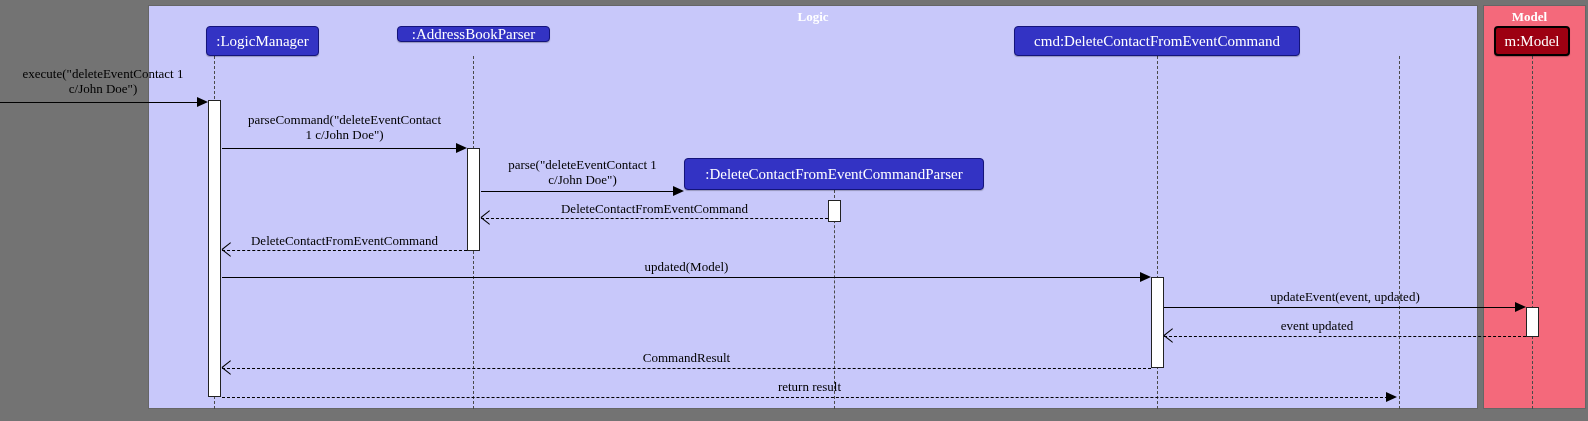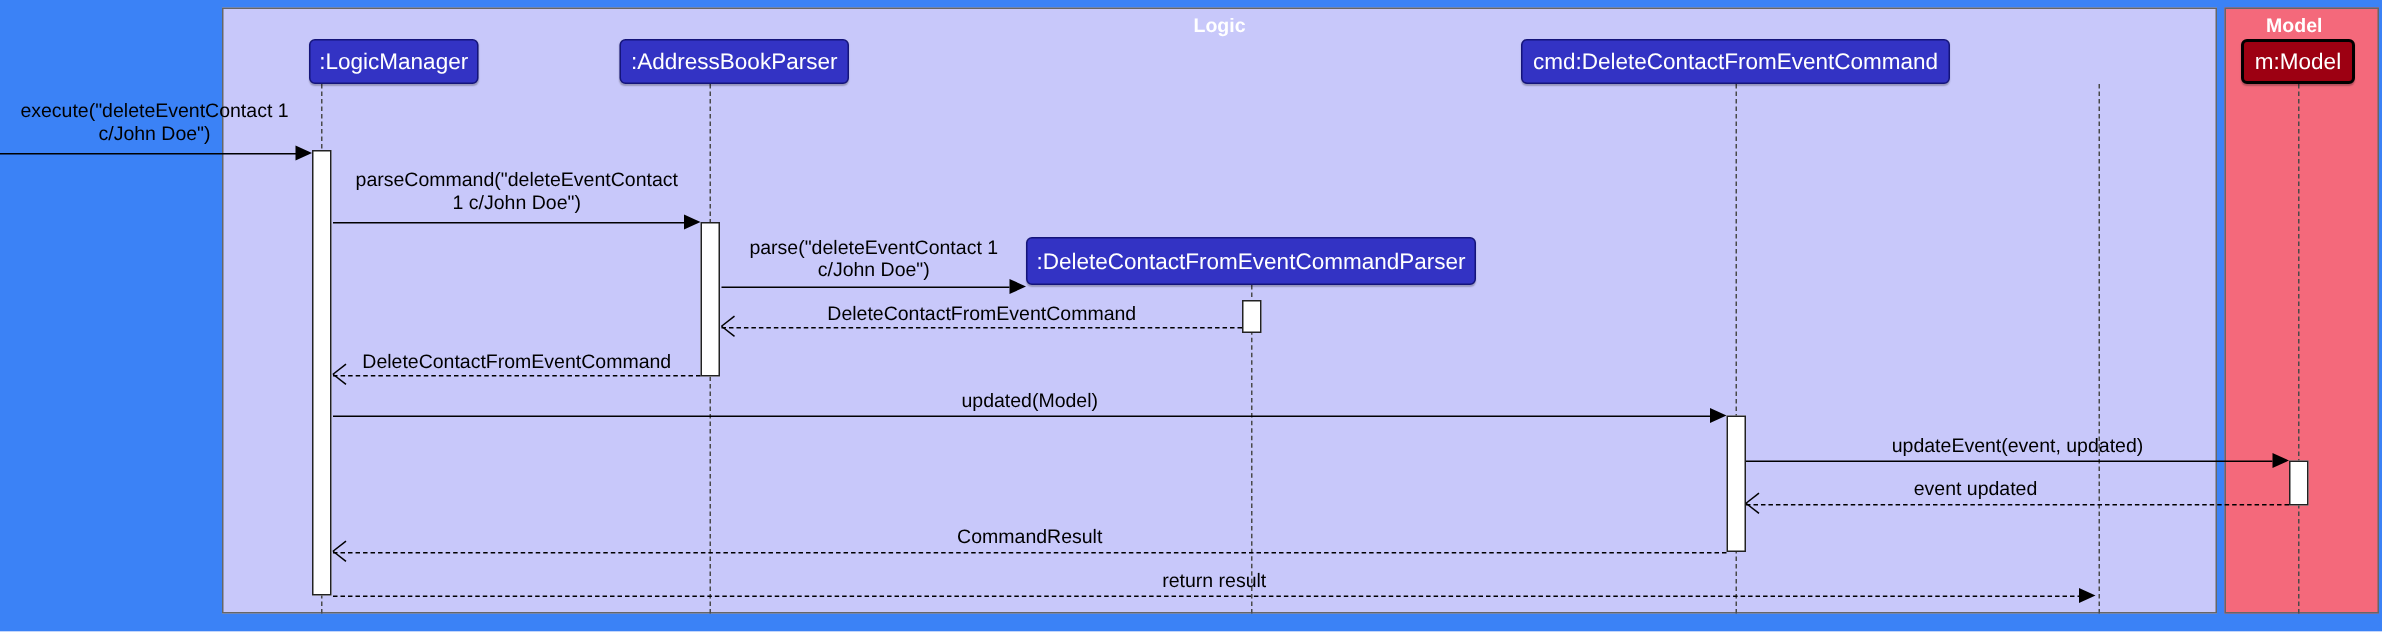--- a/index.html
+++ b/index.html
@@ -1,18 +1,18 @@
 <!DOCTYPE html>
 <html><head>
 <meta charset="utf-8">
 <style>
   html,body{margin:0;padding:0;background:#ffffff;}
   #canvas{
-    position:relative;width:1588px;height:421px;background:#3b82f6;overflow:hidden;
-    font-family:Liberation Sans, sans-serif;
+    position:relative;width:1588px;height:421px;background:#737373;overflow:hidden;
+    font-family:Liberation Serif, serif;
   }
   .frame{position:absolute;box-sizing:border-box;border:1.5px solid #666;z-index:0;}
   .frame.logic{background:#C8C8FA;}
   .frame.model{background:#F4697B;}
   .frame-title{
     position:absolute;z-index:1;text-align:center;color:#ffffff;font-weight:bold;
     font-size:13px;line-height:16px;
   }
   .participant{
     position:absolute;z-index:4;box-sizing:border-box;border-radius:4px;
@@ -58,21 +58,21 @@
   <div class="lifeline" style="left:1399px;top:56px;height:353px;"></div>
   <div class="lifeline" style="left:1532px;top:56px;height:353px;"></div>
 
   <div class="activation" style="left:208px;top:100px;height:297px;"></div>
   <div class="activation" style="left:467px;top:148px;height:103px;"></div>
   <div class="activation" style="left:828px;top:200px;height:22px;"></div>
   <div class="activation" style="left:1151px;top:277px;height:91px;"></div>
   <div class="activation" style="left:1526px;top:307px;height:30px;"></div>
 
   <div class="participant" style="left:158px;top:26px;width:113px;height:30px;margin-left:48px;">:LogicManager</div>
-  <div class="participant" style="left:397px;top:26px;width:153px;height:30px;margin-left:16px;">:AddressBookParser</div>
+  <div class="participant" style="left:397px;top:26px;width:153px;height:16px;">:AddressBookParser</div>
   <div class="participant" style="left:684px;top:158px;width:300px;height:32px;">:DeleteContactFromEventCommandParser</div>
   <div class="participant" style="left:1014px;top:26px;width:286px;height:30px;">cmd:DeleteContactFromEventCommand</div>
   <div class="participant model-actor" style="left:1494px;top:26px;width:76px;height:30px;">m:Model</div>
 
   <div class="msg-label" style="left:0px;top:66px;width:206px;">execute("deleteEventContact 1
 c/John Doe")</div>
   <div class="line" style="left:0px;top:102px;width:198px;"></div>
   <div class="head" style="left:197px;top:97px;"></div>
 
   <div class="msg-label" style="left:222px;top:112px;width:245px;">parseCommand("deleteEventContact

